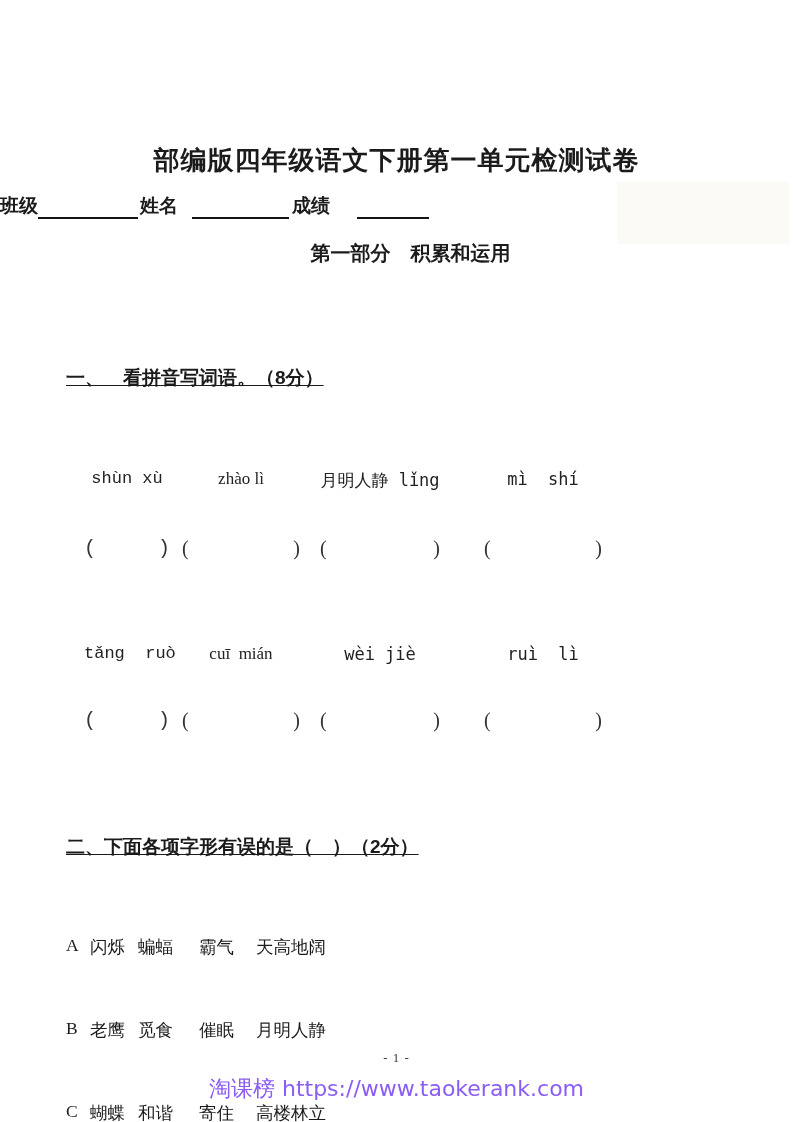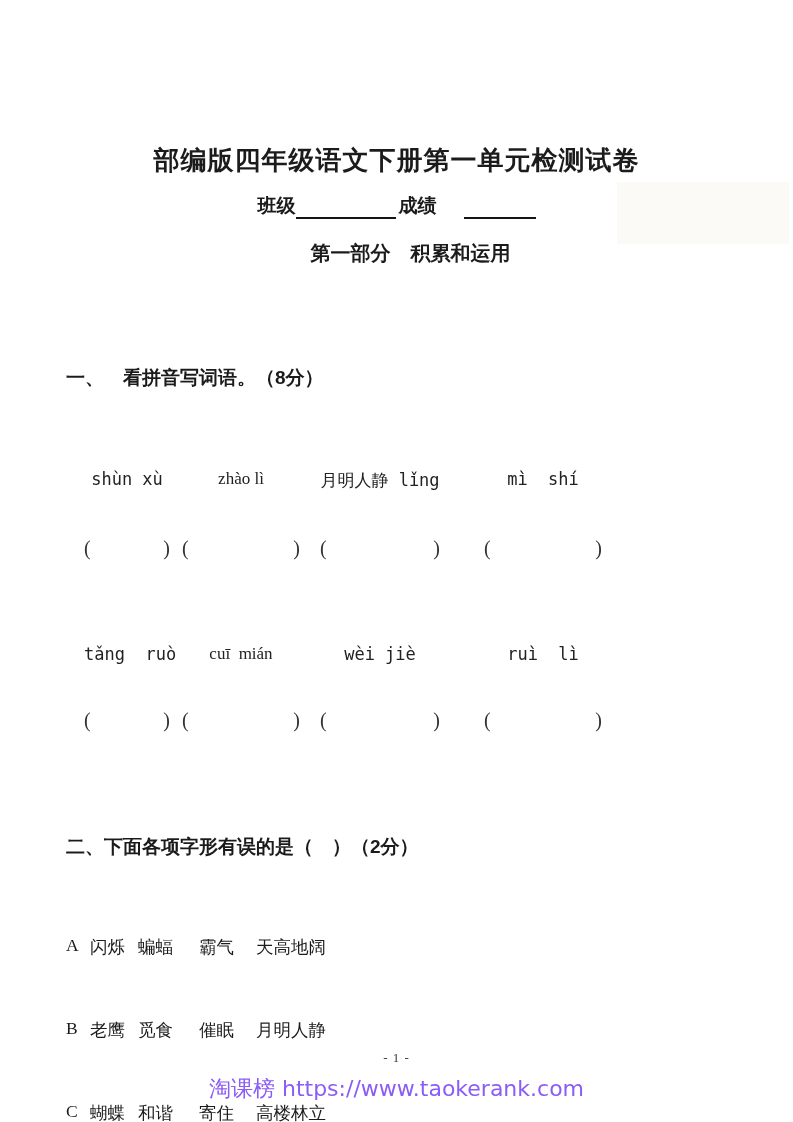--- a/index.html
+++ b/index.html
@@ -17,21 +17,21 @@
     background:#fbfaf7;
   }
 
   .title {
     margin-top:95px; text-align:center;
     font-size:26px; font-weight:700; letter-spacing:1px;
     white-space:pre-wrap;
   }
 
   .fields-line {
-    margin-top:15px; display:flex; justify-content:center; align-items:flex-end;
+    margin-top:15px; display:flex; align-items:flex-end;
     font-size:19px; font-weight:700;
   }
   .field-group { display:flex; align-items:flex-end; }
   .blankline { display:inline-block; border-bottom:2px solid #151515; height:22px; }
   .bl-class { width:100px; }
   .bl-name  { width:97px; margin-left:14px; }
   .bl-score { width:72px; margin-left:10px; }
   .fg-name  { margin-left:2px; }
   .fg-score { margin-left:3px;gap:17px; }
 
@@ -39,29 +39,30 @@
     margin-top:21px; text-align:center; font-size:20px; font-weight:700;
     font-family:"Liberation Sans","DejaVu Sans",sans-serif;
     white-space:pre-wrap;
     padding-left:28px;
   }
 
   .sec-heading {
     font-weight:700; font-size:19px;
     font-family:"Liberation Sans","DejaVu Sans",sans-serif;
     white-space:pre-wrap;
+    text-decoration:underline;
   }
   .h1 { margin-top:26px; }
   .h2 { margin-top:30px; }
 
   .pinyin-row { display:flex; margin-top:24px;
     font-family:"DejaVu Sans Mono","Liberation Mono",monospace;
     font-size:17px; color:#222; white-space:pre; }
   .pinyin-cell { text-align:center; }
-  .pc1 { width:86px; margin-left:18px; }
+  .pc1 { width:86px; margin-left:18px;font-family:Liberation Mono, monospace; }
   .pc2 { width:118px; margin-left:12px;font-family:Liberation Serif, serif; }
   .pc3 { width:120px; margin-left:20px; }
   .pc4 { width:118px; margin-left:44px; }
 
   .paren-row { display:flex; margin-top:9px; font-size:20px; color:#333; }
   .paren-pair { display:flex; justify-content:space-between; }
   .pinyin-row.second { margin-top:30px; }
 
   .opt-row { display:grid; grid-template-columns:24px 48px 61px 57px auto;
     font-size:17.5px; margin-top:23px; white-space:pre; }
@@ -82,20 +83,24 @@
 
 <div class="page">
   <div class="watermark-patch"></div>
 
   <div class="title">部编版四年级语文下册第一单元检测试卷</div>
 
   <div class="fields-line">
     <div class="field-group">
       <span>班级</span>
       <span class="blankline bl-class"></span>
+    </div>
+    <div class="field-group fg-name">
+      <span>姓名</span>
+      <span class="blankline bl-name"></span>
     </div>
     <div class="field-group fg-score">
       <span>成绩</span>
       <span class="blankline bl-score"></span>
     </div>
   </div>
 
   <div class="part-heading">第一部分　积累和运用</div>
 
   <div class="content">

